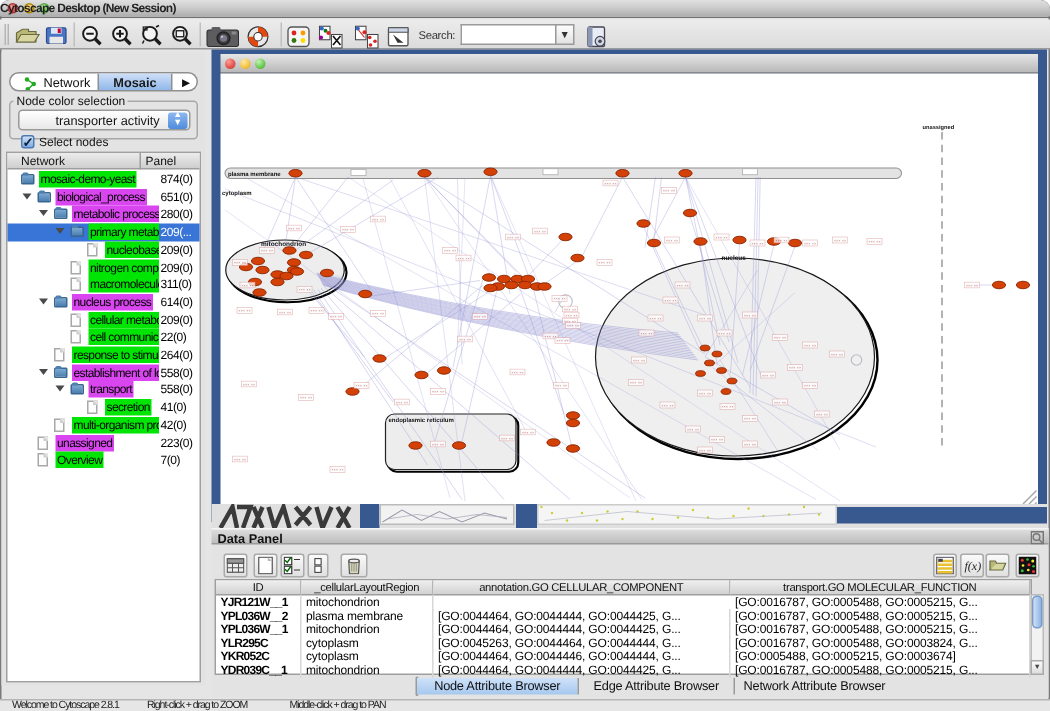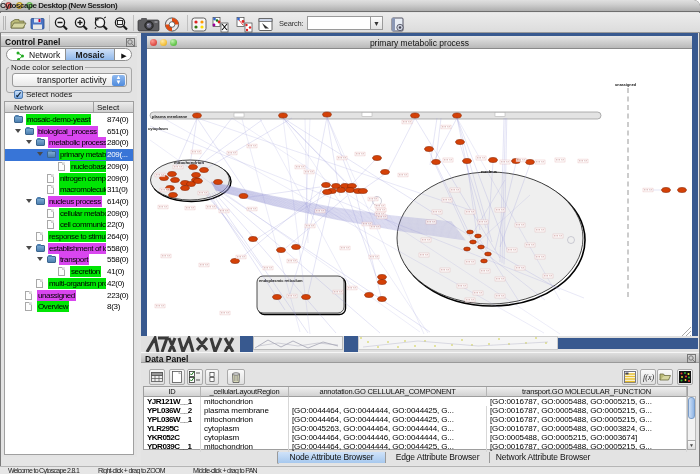--- a/index.html
+++ b/index.html
@@ -183,28 +183,20 @@
     </svg>
     <div class="sep" style="left:49px"></div>
     <div class="sep" style="left:133px"></div>
     <div class="sep" style="left:187px"></div>
     <div id="search-label">Search:</div>
     <div id="search-box"></div>
     <div id="search-arrow">▼</div>
   </div>
 
   <div id="cpanel">
-    <div id="cphead" class="phead">
-        <div class="t">Control Panel</div>
-      <svg class="abs" style="right:2px;top:2px" width="9" height="9">
-          <rect x="0.5" y="0.5" width="8" height="8" fill="none" stroke="#777"></rect>
-          <circle cx="4" cy="4" r="2.2" fill="none" stroke="#777"></circle>
-          <line x1="5.5" y1="5.5" x2="8" y2="8" stroke="#777"></line>
-        </svg>
-    </div>
     <div id="tabs">
       <div id="tab-net">
           <svg class="abs" style="left:9px;top:1.5px" width="9" height="10">
             <circle cx="2" cy="2" r="1.5" fill="#2a2"></circle>
             <circle cx="6.5" cy="5" r="1.5" fill="#2a2"></circle>
             <circle cx="2.5" cy="8.5" r="1.5" fill="#2a2"></circle>
             <path d="M2 2 L6.5 5 L2.5 8.5" stroke="#2a2" fill="none"></path>
           </svg>
           <span style="position:absolute;left:22px;top:0;font-size:8.5px">Network</span>
         </div>
@@ -212,21 +204,21 @@
       <div id="tab-arrow">▶</div>
     </div>
     <div id="grp"></div>
     <div id="grp-label">Node color selection</div>
     <div id="combo">transporter activity<div id="combo-btn">▲<br>▼</div></div>
     <div id="chk">✓</div>
     <div id="chk-label">Select nodes</div>
     <div id="treewrap">
       <div id="treehead">
           <span class="c1">Network</span>
-          <span class="c2">Select</span>
+          <span class="c2">Panel</span>
           <div class="vline"></div>
         </div>
       <div id="treerows">
           <div class="trow" style="top:12.0px">
             <div class="folder" style="left:9px"></div>
             <span class="lbl g" style="left:21px;max-width:80px;overflow:hidden">mosaic-demo-yeast</span>
             <span class="cnt" style="color:#000">874(0)</span>
           </div>
 <div class="trow" style="top:23.7px">
             <div class="arrow" style="left:10px"></div>
@@ -305,32 +297,31 @@
             <span class="cnt" style="color:#000">42(0)</span>
           </div>
 <div class="trow" style="top:187.5px">
             <div class="file" style="left:20px"></div>
             <span class="lbl r" style="left:32px;max-width:69px;overflow:hidden">unassigned</span>
             <span class="cnt" style="color:#000">223(0)</span>
           </div>
 <div class="trow" style="top:199.2px">
             <div class="file" style="left:20px"></div>
             <span class="lbl g" style="left:32px;max-width:69px;overflow:hidden">Overview</span>
-            <span class="cnt" style="color:#000">8(3)</span>
+            <span class="cnt" style="color:#000">7(0)</span>
           </div>
         </div>
     </div>
   </div>
 
   <div id="netwin">
     <div id="nettitle">
       <div class="tl" style="left:3px;top:3px;background:radial-gradient(circle at 35% 30%,#ff9d96,#e1514a 60%,#b93f37)"></div>
       <div class="tl" style="left:13px;top:3px;background:radial-gradient(circle at 35% 30%,#ffe9a8,#f5c23e 60%,#cf9b28)"></div>
       <div class="tl" style="left:23px;top:3px;background:radial-gradient(circle at 35% 30%,#c2f3b2,#68c850 60%,#4ba536)"></div>
-      <div class="t">primary metabolic process</div>
     </div>
     <div id="netcanvas">
       <svg width="545" height="287" viewBox="147 49 545 287" id="netsvg">
           <rect x="150" y="112" width="451" height="7" rx="3.5" fill="#e3e3e3" stroke="#909090" stroke-width="0.7"></rect>
 <text x="152" y="117.5" font-size="4" font-weight="bold" fill="#111" font-family="Liberation Sans">plasma membrane</text>
 <text x="148" y="130" font-size="4" font-weight="bold" fill="#111" font-family="Liberation Sans">cytoplasm</text>
 <ellipse cx="191.5" cy="181.5" rx="39.5" ry="20" fill="none" stroke="#000" stroke-width="1.4"></ellipse>
 <ellipse cx="190" cy="180" rx="39.5" ry="20" fill="#ededed" stroke="#1a1a1a" stroke-width="0.8"></ellipse>
 <text x="174" y="164" font-size="4.3" font-weight="bold" fill="#111" font-family="Liberation Sans">mitochondrion</text>
 <ellipse cx="492" cy="240" rx="93" ry="66" fill="none" stroke="#000" stroke-width="1.6"></ellipse>

